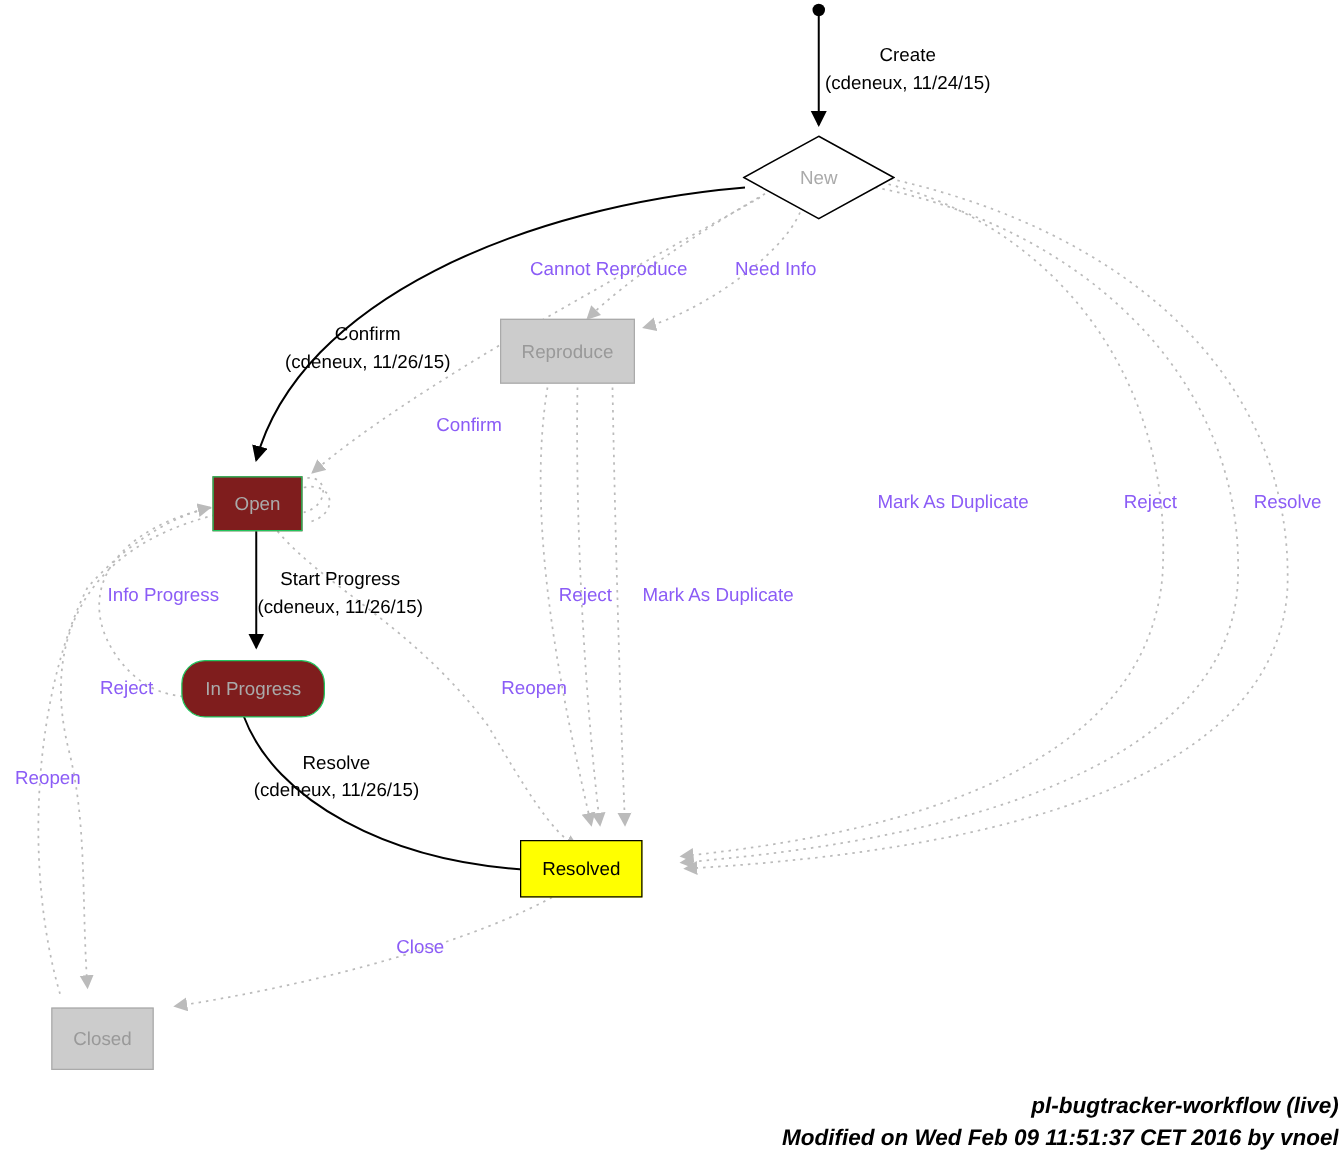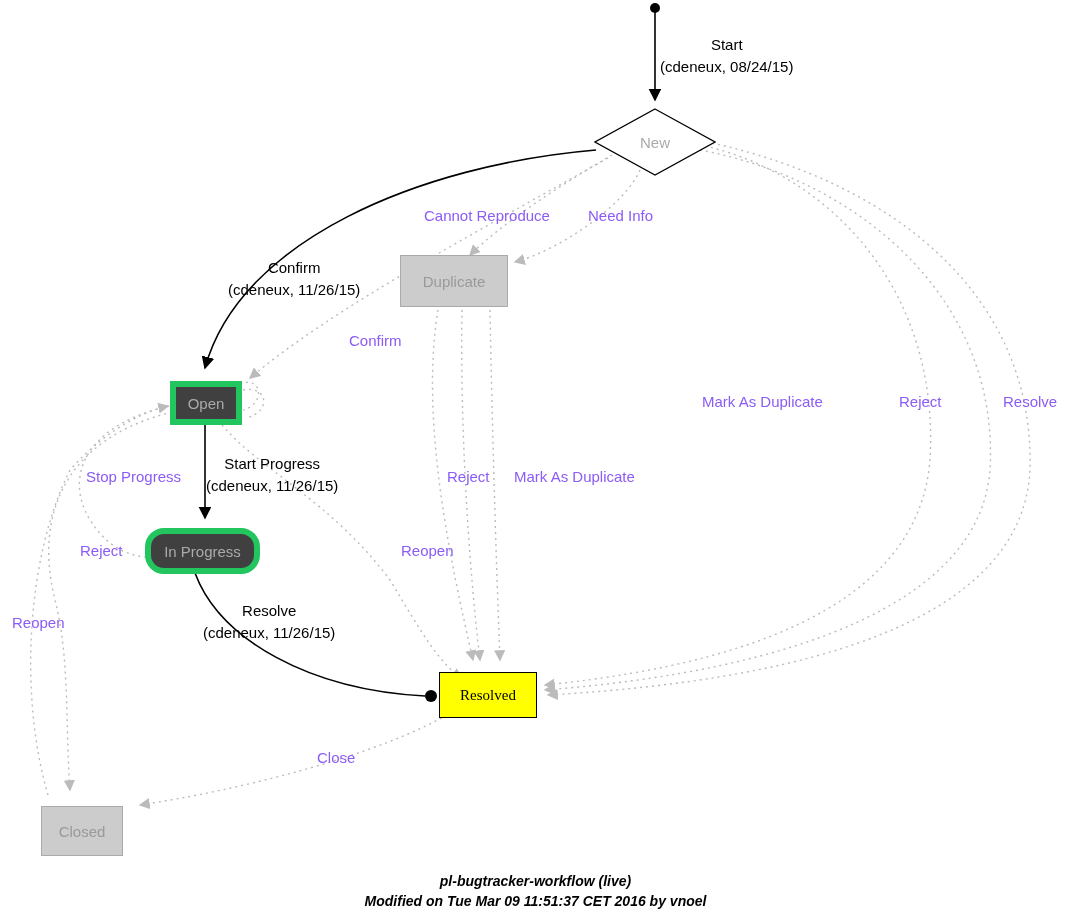--- a/index.html
+++ b/index.html
@@ -28,22 +28,22 @@
     position: absolute;
     box-sizing: border-box;
     display: flex;
     align-items: center;
     justify-content: center;
     font-size: 15px;
     color: #000000;
     white-space: nowrap;
   }
   .node.rect {
-    border: 6px solid #22c55e;
-    background: #404040;
+    border: 1px solid #22c55e;
+    background: #7f1d1d;
   }
   .node.rect.greyed {
     border: 1px solid #aaaaaa;
     background: #cccccc;
     color: #999999;
   }
   .node.rect.inactive-text {
     color: #aaaaaa;
   }
   .node.rect.highlight {
@@ -76,24 +76,24 @@
     color: #000000;
     text-align: center;
     line-height: 1.45;
   }
   .edge-label.inactive {
     color: #8b5cf6;
   }
   .caption {
     position: absolute;
     width: 100%;
-    text-align: center;
+    text-align: right;
     font-style: italic;
     font-weight: bold;
-    font-size: 14px;
+    font-size: 18px;
     color: #000000;
     line-height: 1.45;
   }
 </style>
 </head>
 <body>
 
 <div id="canvas">
 
   <svg id="edges" viewBox="0 0 1071 923">
@@ -155,42 +155,42 @@
   </svg>
 
   <div class="node diamond" style="left:594px; top:108px; width:122px; height:68px;">
     <svg class="diamond-shape" viewBox="0 0 122 68">
       <polygon points="61,1 121,34 61,67 1,34" fill="#ffffff" stroke="#000000" stroke-width="1.2"></polygon>
     </svg>
     <span>New</span>
   </div>
 
   <div class="node rect greyed" style="left:400px; top:255px; width:108px; height:52px;">
-    <span>Duplicate</span>
+    <span>Reproduce</span>
   </div>
 
   <div class="node rect inactive-text" style="left:170px; top:381px; width:72px; height:44px;">
     <span>Open</span>
   </div>
 
   <div class="node rect inactive-text" style="left:145px; top:528px; width:115px; height:46px;border-radius:19px;">
     <span>In Progress</span>
   </div>
 
-  <div class="node rect highlight" style="left:439px; top:672px; width:98px; height:46px;font-family:Liberation Serif, serif;">
+  <div class="node rect highlight" style="left:416px; top:672px; width:98px; height:46px;">
     <span>Resolved</span>
   </div>
 
   <div class="node rect greyed" style="left:41px; top:795px; width:82px; height:50px;margin-top:11px;">
     <span>Closed</span>
   </div>
 
   <div class="edge-label active" style="left:660px; top:34px;">
-    <div>Start</div>
-    <div>(cdeneux, 08/24/15)</div>
+    <div>Create</div>
+    <div>(cdeneux, 11/24/15)</div>
   </div>
 
   <div class="edge-label active" style="left:228px; top:257px;">
     <div>Confirm</div>
     <div>(cdeneux, 11/26/15)</div>
   </div>
 
   <div class="edge-label active" style="left:206px; top:453px;">
     <div>Start Progress</div>
     <div>(cdeneux, 11/26/15)</div>
@@ -206,32 +206,32 @@
   <div class="edge-label inactive" style="left:588px; top:207px;">Need Info</div>
 
   <div class="edge-label inactive" style="left:349px; top:332px;">Confirm</div>
 
   <div class="edge-label inactive" style="left:702px; top:393px;">Mark As Duplicate</div>
 
   <div class="edge-label inactive" style="left:899px; top:393px;">Reject</div>
 
   <div class="edge-label inactive" style="left:1003px; top:393px;">Resolve</div>
 
-  <div class="edge-label inactive" style="left:86px; top:468px;">Stop Progress</div>
+  <div class="edge-label inactive" style="left:86px; top:468px;">Info Progress</div>
 
   <div class="edge-label inactive" style="left:447px; top:468px;">Reject</div>
 
   <div class="edge-label inactive" style="left:514px; top:468px;">Mark As Duplicate</div>
 
   <div class="edge-label inactive" style="left:80px; top:542px;">Reject</div>
 
   <div class="edge-label inactive" style="left:401px; top:542px;">Reopen</div>
 
   <div class="edge-label inactive" style="left:12px; top:614px;">Reopen</div>
 
   <div class="edge-label inactive" style="left:317px; top:749px;">Close</div>
 
   <div class="caption" style="top:871px;">
     <div>pl-bugtracker-workflow (live)</div>
-    <div>Modified on Tue Mar 09 11:51:37 CET 2016 by vnoel</div>
+    <div>Modified on Wed Feb 09 11:51:37 CET 2016 by vnoel</div>
   </div>
 
 </div>
 
 </body></html>

